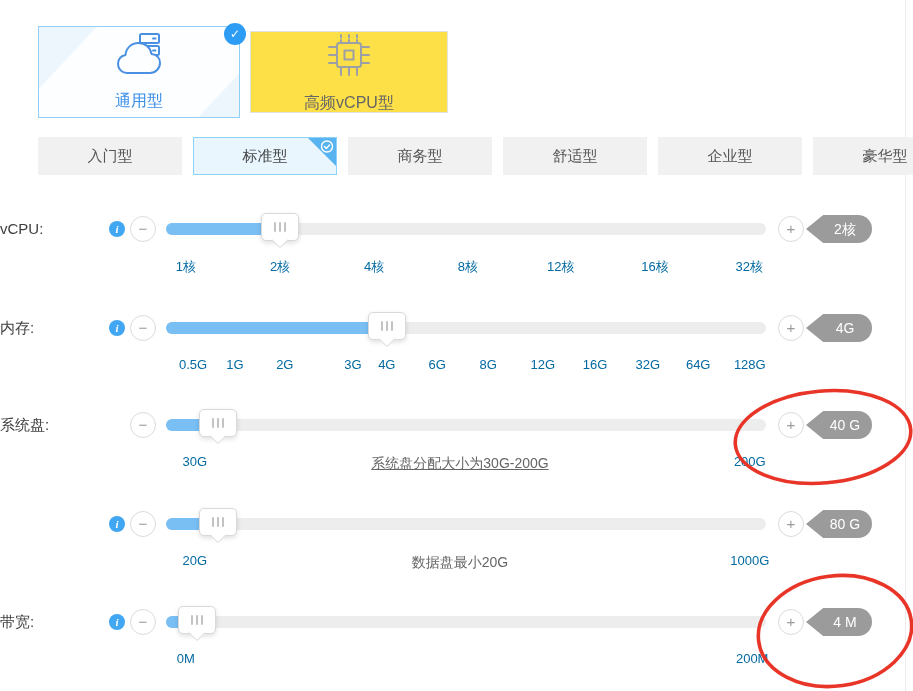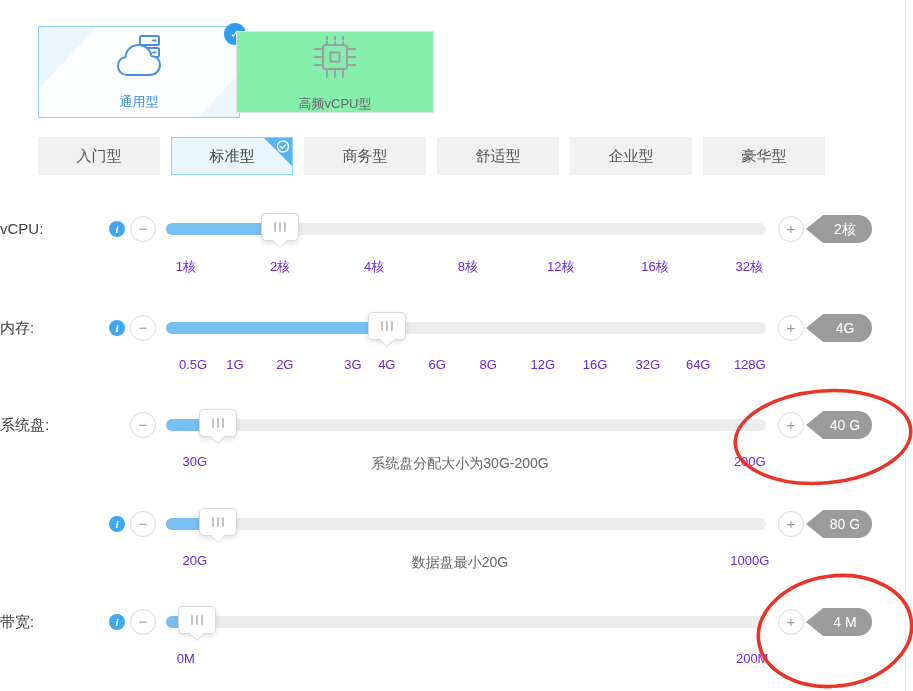--- a/index.html
+++ b/index.html
@@ -5,38 +5,38 @@
   html,body { margin:0; padding:0; background:#fff; }
   #page {
     position:relative; width:913px; height:691px; background:#fff;
     font-family:"Liberation Sans","DejaVu Sans",sans-serif; overflow:hidden;
   }
   .panel-edge { position:absolute; left:905px; top:0; width:1px; height:691px; background:#ececec; }
 
   
   .card { position:absolute; box-sizing:border-box; display:flex; flex-direction:column;
           align-items:center; justify-content:center; gap:9px; cursor:pointer; }
-  .card .clabel { font-size:13px;text-align:right; }
+  .card .clabel { font-size:16px;text-align:right; }
   .card.card-0 {
     left:38px; top:26px; width:202px; height:92px; border:1px solid #8fd0f7;
     background-color:#fdfeff;
     background-image:
       linear-gradient(133deg, #edf6fd 0%, #edf6fd 20%, rgba(255,255,255,0) 20.5%),
       linear-gradient(313deg, #edf6fd 0%, #edf6fd 14%, rgba(255,255,255,0) 14.5%);
   }
   .card.card-0 .clabel { color:#3a8fe8; }
-  .card.card-1 { left:236px; top:31px; width:198px; height:82px; border:1px solid #e2e2e2; background:#86efac; }
+  .card.card-1 { left:250px; top:31px; width:198px; height:82px; border:1px solid #e2e2e2; background:#fde047; }
   .card.card-1 .clabel { color:#666; }
   .card-check { position:absolute; top:-4px; right:-7px; width:22px; height:22px; border-radius:50%;
     background:#2d9cf4; color:#fff; font-size:12px; font-weight:bold;
     display:flex; align-items:center; justify-content:center; }
 
   
   #tabs { position:absolute; left:38px; top:137px; display:flex; gap:11px; }
-  .tab { position:relative; box-sizing:border-box; width:122px; height:38px; line-height:38px;
+  .tab { position:relative; box-sizing:border-box; width:144px; height:38px; line-height:38px;
     text-align:center; font-size:15px; color:#555; background:#f1f1f1; cursor:pointer; overflow:hidden; }
   .tab.selected { background:#e9f6fe; border:1px solid #8ed2f7; line-height:36px; color:#444; }
   .tab-corner { position:absolute; top:-1px; right:-1px; width:30px; height:30px; }
 
   
   .srow { position:absolute; left:0; width:913px; height:66px; }
   .slabel { position:absolute; left:0; top:0; width:106px; height:28px; line-height:28px;
     text-align:left; font-size:15px; color:#3f3f3f; white-space:nowrap; }
   .info { position:absolute; left:109px; top:6px; width:16px; height:16px; border-radius:50%;
     background:#41a7f2; color:#fff; font-family:"Liberation Serif",serif; font-style:italic;
@@ -51,21 +51,21 @@
   .fill { position:absolute; left:0; top:0; height:12px; background:#79bff4; border-radius:6px; }
   .handle { position:absolute; top:-10px; width:38px; height:28px; box-sizing:border-box;
     background:#fff; border:1px solid #d9d9d9; border-radius:5px;
     box-shadow:0 2px 5px rgba(0,0,0,0.13); display:flex; align-items:center; justify-content:center;
     gap:3px; z-index:2; cursor:grab; }
   .hbar { width:2px; height:10px; background:#c3c3c3; border-radius:1px; position:relative; z-index:2; }
   .htail { position:absolute; bottom:-6px; left:50%; width:11px; height:11px; margin-left:-6px;
     background:#fff; border-right:1px solid #d9d9d9; border-bottom:1px solid #d9d9d9;
     transform:rotate(45deg); border-bottom-right-radius:2px; }
   .ticks { position:absolute; left:166px; top:43px; width:600px; height:18px; }
-  .tick { position:absolute; top:0; transform:translateX(-50%); font-size:13px; color:#6d28d9; white-space:nowrap; }
+  .tick { position:absolute; top:0; transform:translateX(-50%); font-size:13px; color:#0369a1; white-space:nowrap; }
   .snote { position:absolute; top:1px; transform:translateX(-50%); font-size:14px; color:#666; white-space:nowrap; }
   .badge { position:absolute; left:806px; top:0; width:66px; height:28px; background:#9b9b9b;
     color:#fff; font-size:14px; line-height:28px; text-align:center; padding-left:12px;
     box-sizing:border-box; border-radius:14px;
     clip-path:polygon(0 50%, 26% 0, 100% 0, 100% 100%, 26% 100%); }
 
   
   .annot { position:absolute; pointer-events:none; z-index:10; }
 </style>
 </head>
@@ -212,21 +212,21 @@
             <span class="hbar"></span>
             <span class="hbar"></span>
         <span class="htail"></span>
       </div>
     </div>
     <div class="stepper plus">+</div>
     <div class="badge">40 G</div>
     <div class="ticks">
           <span class="tick" style="left: 4.8%;">30G</span>
           <span class="tick" style="left: 97.3%;">200G</span>
-          <div class="snote" style="left: 49%;">系统盘分配大小为30G-200G</div>
+          <div class="snote" style="left: 49%; text-decoration: underline;">系统盘分配大小为30G-200G</div>
         </div>
   </div>
       <div class="srow" style="top: 510px;">
     <span class="info">i</span>
     <div class="stepper minus">−</div>
     <div class="track">
       <div class="fill" style="width: 8.7%;"></div>
       <div class="handle" style="left: calc(8.7% - 19px);">
         <span class="hbar"></span>
             <span class="hbar"></span>

